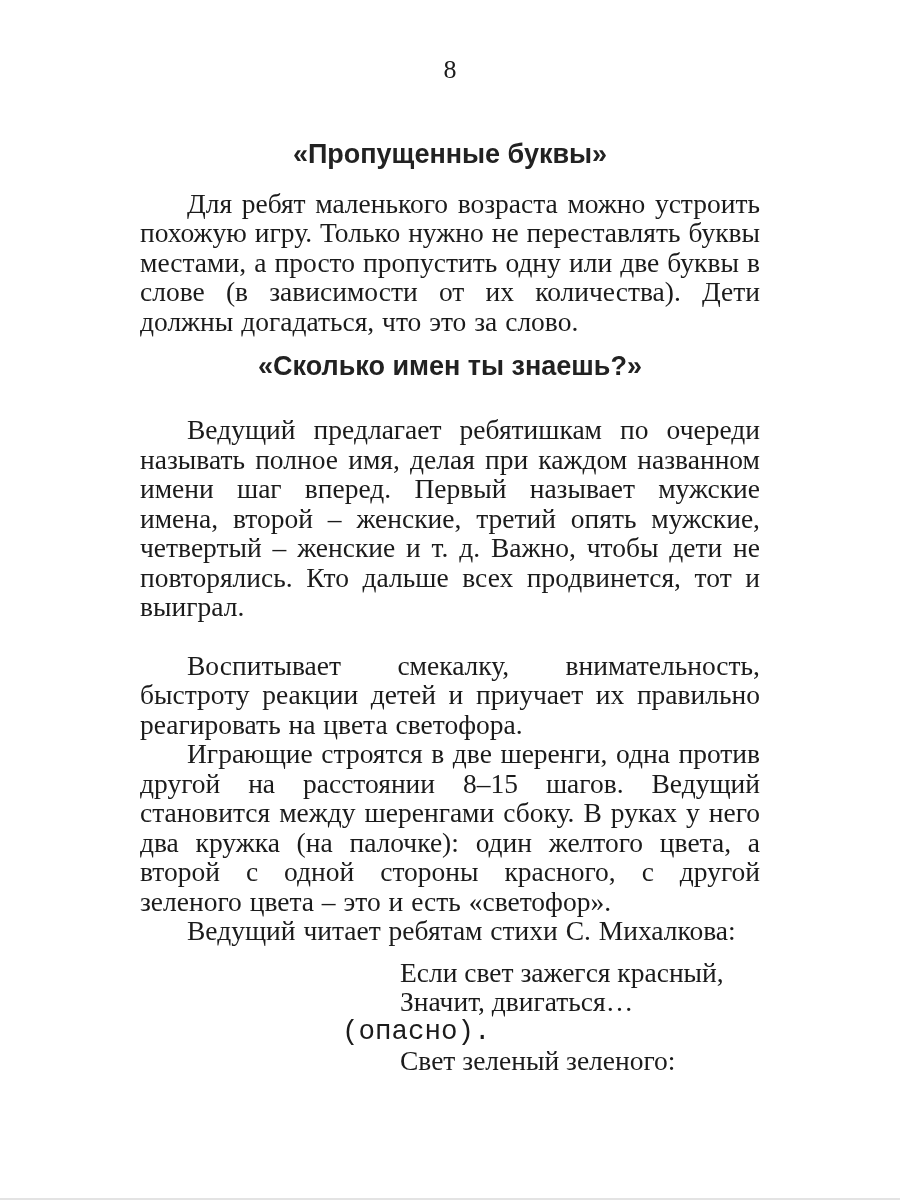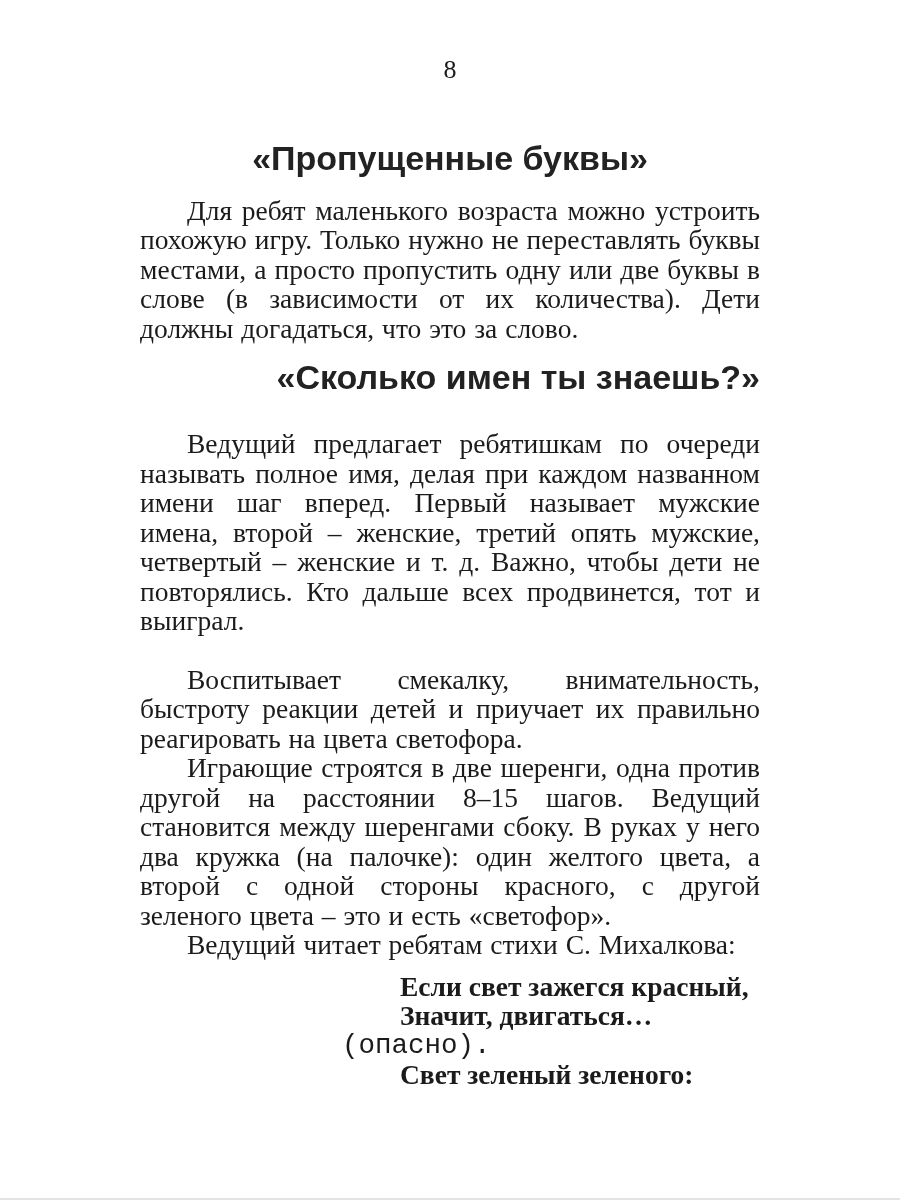--- a/index.html
+++ b/index.html
@@ -27,44 +27,44 @@
     text-align: center;
     font-size: 26px;
     line-height: 1.1;
   }
   .section-heading {
     margin: 0;
     margin-top: 56px;
     text-align: center;
     font-family: "Liberation Sans", sans-serif;
     font-weight: bold;
-    font-size: 34px;
+    font-size: 27px;
     line-height: 1.0;
     color: #222222;
   }
-  .section-heading.h2 { margin-top: 17px; text-align: right; }
+  .section-heading.h2 { margin-top: 17px; }
   .section-heading.h3 { margin-top: 14px; }
   .para {
     margin: 0;
     font-size: 27.5px;
     line-height: 29.5px;
     text-align: justify;
     text-align-last: left;
     text-indent: 47px;
     word-spacing: 1px;
   }
   .para.first-after-heading { margin-top: 21px; }
   .para.p2 { margin-top: 35px; }
   .para.p3 { margin-top: 29px; }
   .verse {
     margin-top: 12px;
     font-size: 27.5px;
     line-height: 29.5px;
   }
-  .verse-line.indented { padding-left: 260px; font-weight: bold; }
+  .verse-line.indented { padding-left: 260px; }
   .verse-line.outdented { padding-left: 202px; font-family: Liberation Mono, monospace; }
 </style>
 </head>
 <body>
 
 <div class="page">
   <div class="content">
 
     <div class="page-number">8</div>
 

